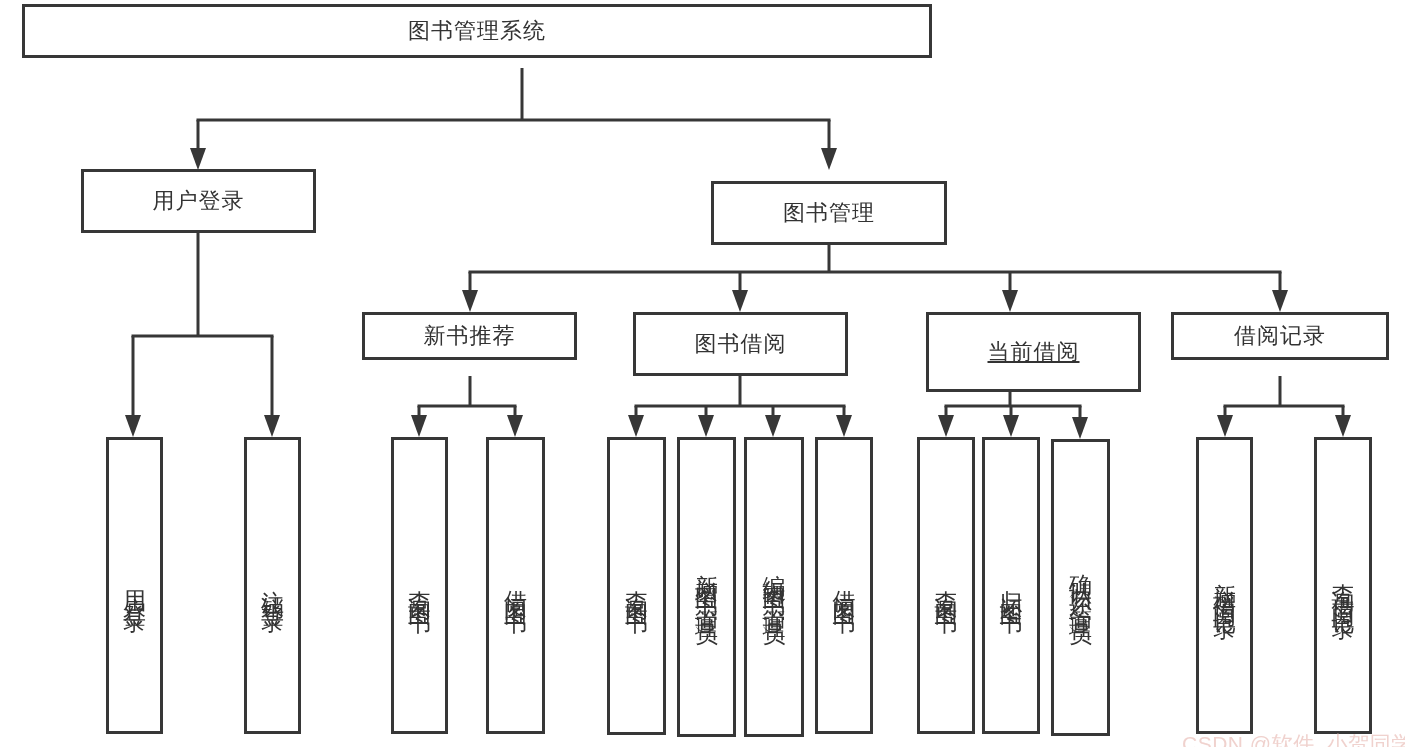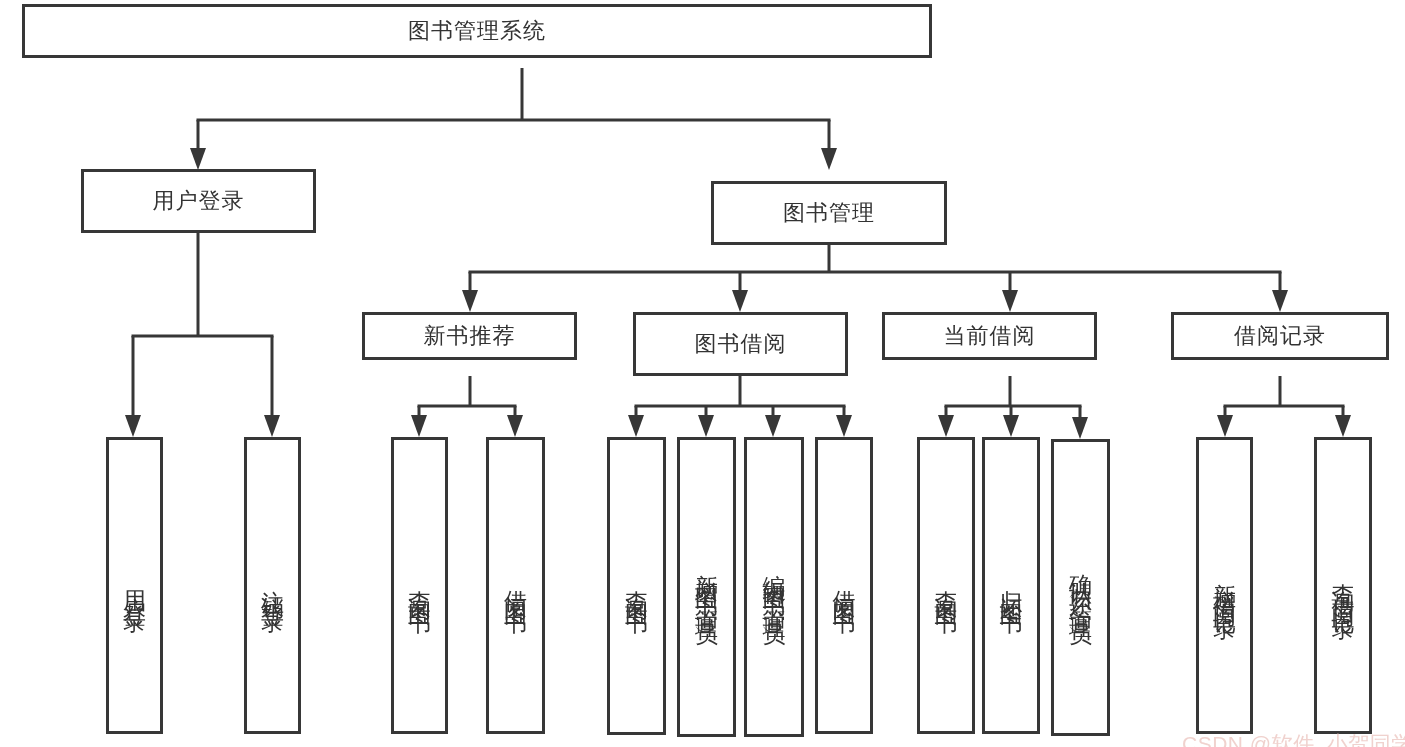--- a/index.html
+++ b/index.html
@@ -98,21 +98,21 @@
       <polygon points="1335,415 1351,415 1343,437" fill="var(--line)"></polygon>
     </svg>
 
   <div class="box" style="left:22px;top:4px;width:910px;height:54px;text-align:right;">图书管理系统</div>
 
   <div class="box" style="left:81px;top:169px;width:235px;height:64px;">用户登录</div>
   <div class="box" style="left:711px;top:169px;width:236px;height:64px;margin-top:12px;">图书管理</div>
 
   <div class="box" style="left:362px;top:312px;width:215px;height:48px;">新书推荐</div>
   <div class="box" style="left:633px;top:312px;width:215px;height:64px;">图书借阅</div>
-  <div class="box" style="left:882px;top:312px;width:215px;height:48px;">当前借阅</div>
+  <div class="box" style="left:926px;top:312px;width:215px;height:80px;text-decoration:underline;">当前借阅</div>
   <div class="box" style="left:1171px;top:312px;width:218px;height:48px;">借阅记录</div>
 
   <div class="box vbox" style="left:106px;top:437px;width:57px;height:297px;">用户登录</div>
   <div class="box vbox" style="left:244px;top:437px;width:57px;height:297px;">注销登录</div>
 
   <div class="box vbox" style="left:391px;top:437px;width:57px;height:297px;">查询图书</div>
   <div class="box vbox" style="left:486px;top:437px;width:59px;height:297px;">借阅图书</div>
 
   <div class="box vbox" style="left:607px;top:437px;width:59px;height:298px;">查询图书</div>
   <div class="box vbox" style="left:677px;top:437px;width:59px;height:300px;">新增图书（管理员）</div>

